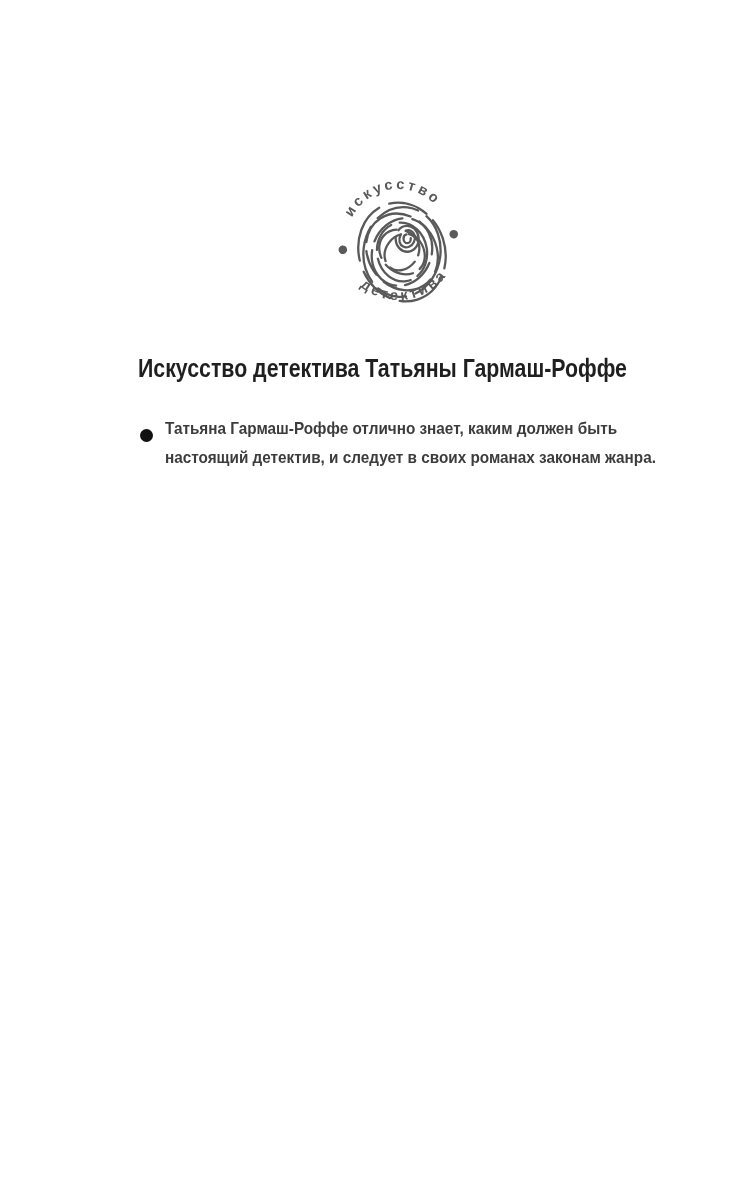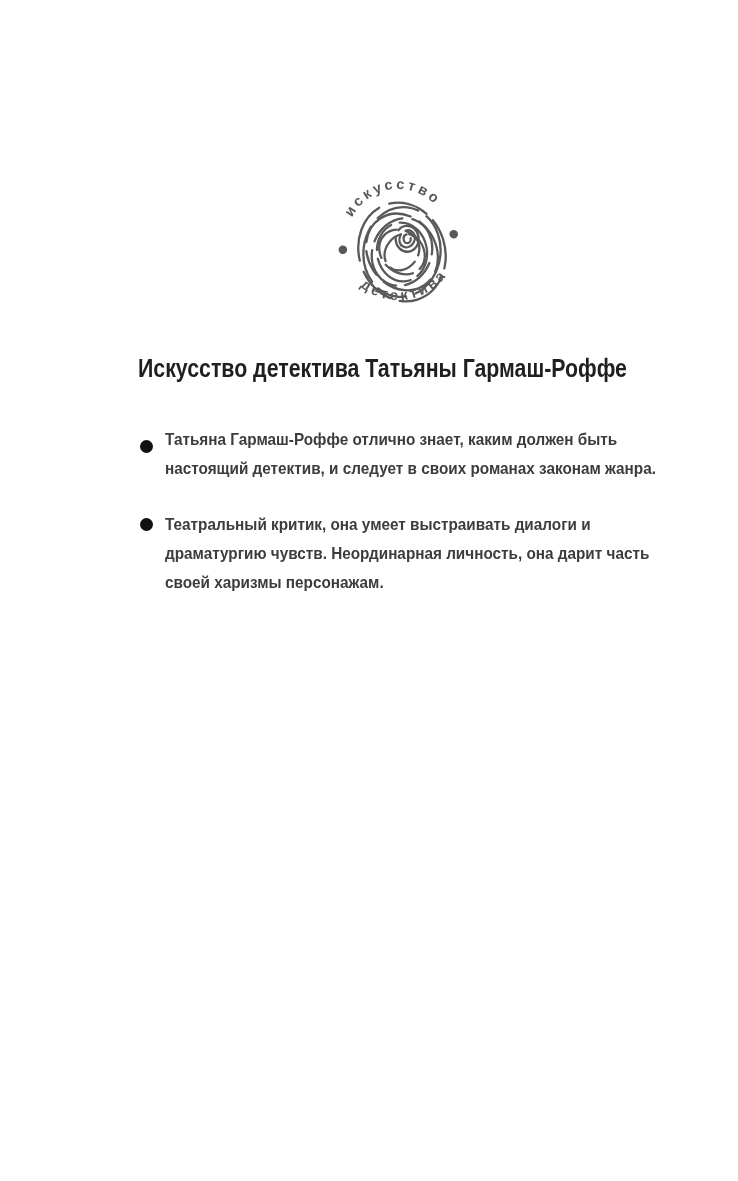--- a/index.html
+++ b/index.html
@@ -32,21 +32,21 @@
     font-size: 26px;
     line-height: 32px;
     font-weight: bold;
     color: #1f1f1f;
     white-space: nowrap;
     transform: scaleX(0.82);
     transform-origin: left top;
   }
   .items {
     position: absolute;
-    left: 140px; top: 425px;
+    left: 140px; top: 414px;
     width: 598px;
   }
   .item {
     display: flex;
     align-items: flex-start;
     margin-bottom: 27px;
   }
   .bullet {
     flex: 0 0 13px;
     width: 13px; height: 13px;
@@ -109,24 +109,18 @@
   <h1 class="title">Искусство детектива Татьяны Гармаш-Роффе</h1>
 
   <div class="items">
 
     <div class="item bullet-low">
       <span class="bullet"></span>
       <p class="item-text">Татьяна Гармаш-Роффе отлично знает, каким должен быть
 настоящий детектив, и следует в своих романах законам жанра.</p>
     </div>
 
-    <div class="item">
-      <span class="bullet"></span>
-      <p class="item-text">Театральный критик, она умеет выстраивать диалоги и
-драматургию чувств. Неординарная личность, она дарит часть
-своей харизмы персонажам.</p>
-    </div>
 
 
 
 
   </div>
 </div>
 
 </body></html>

